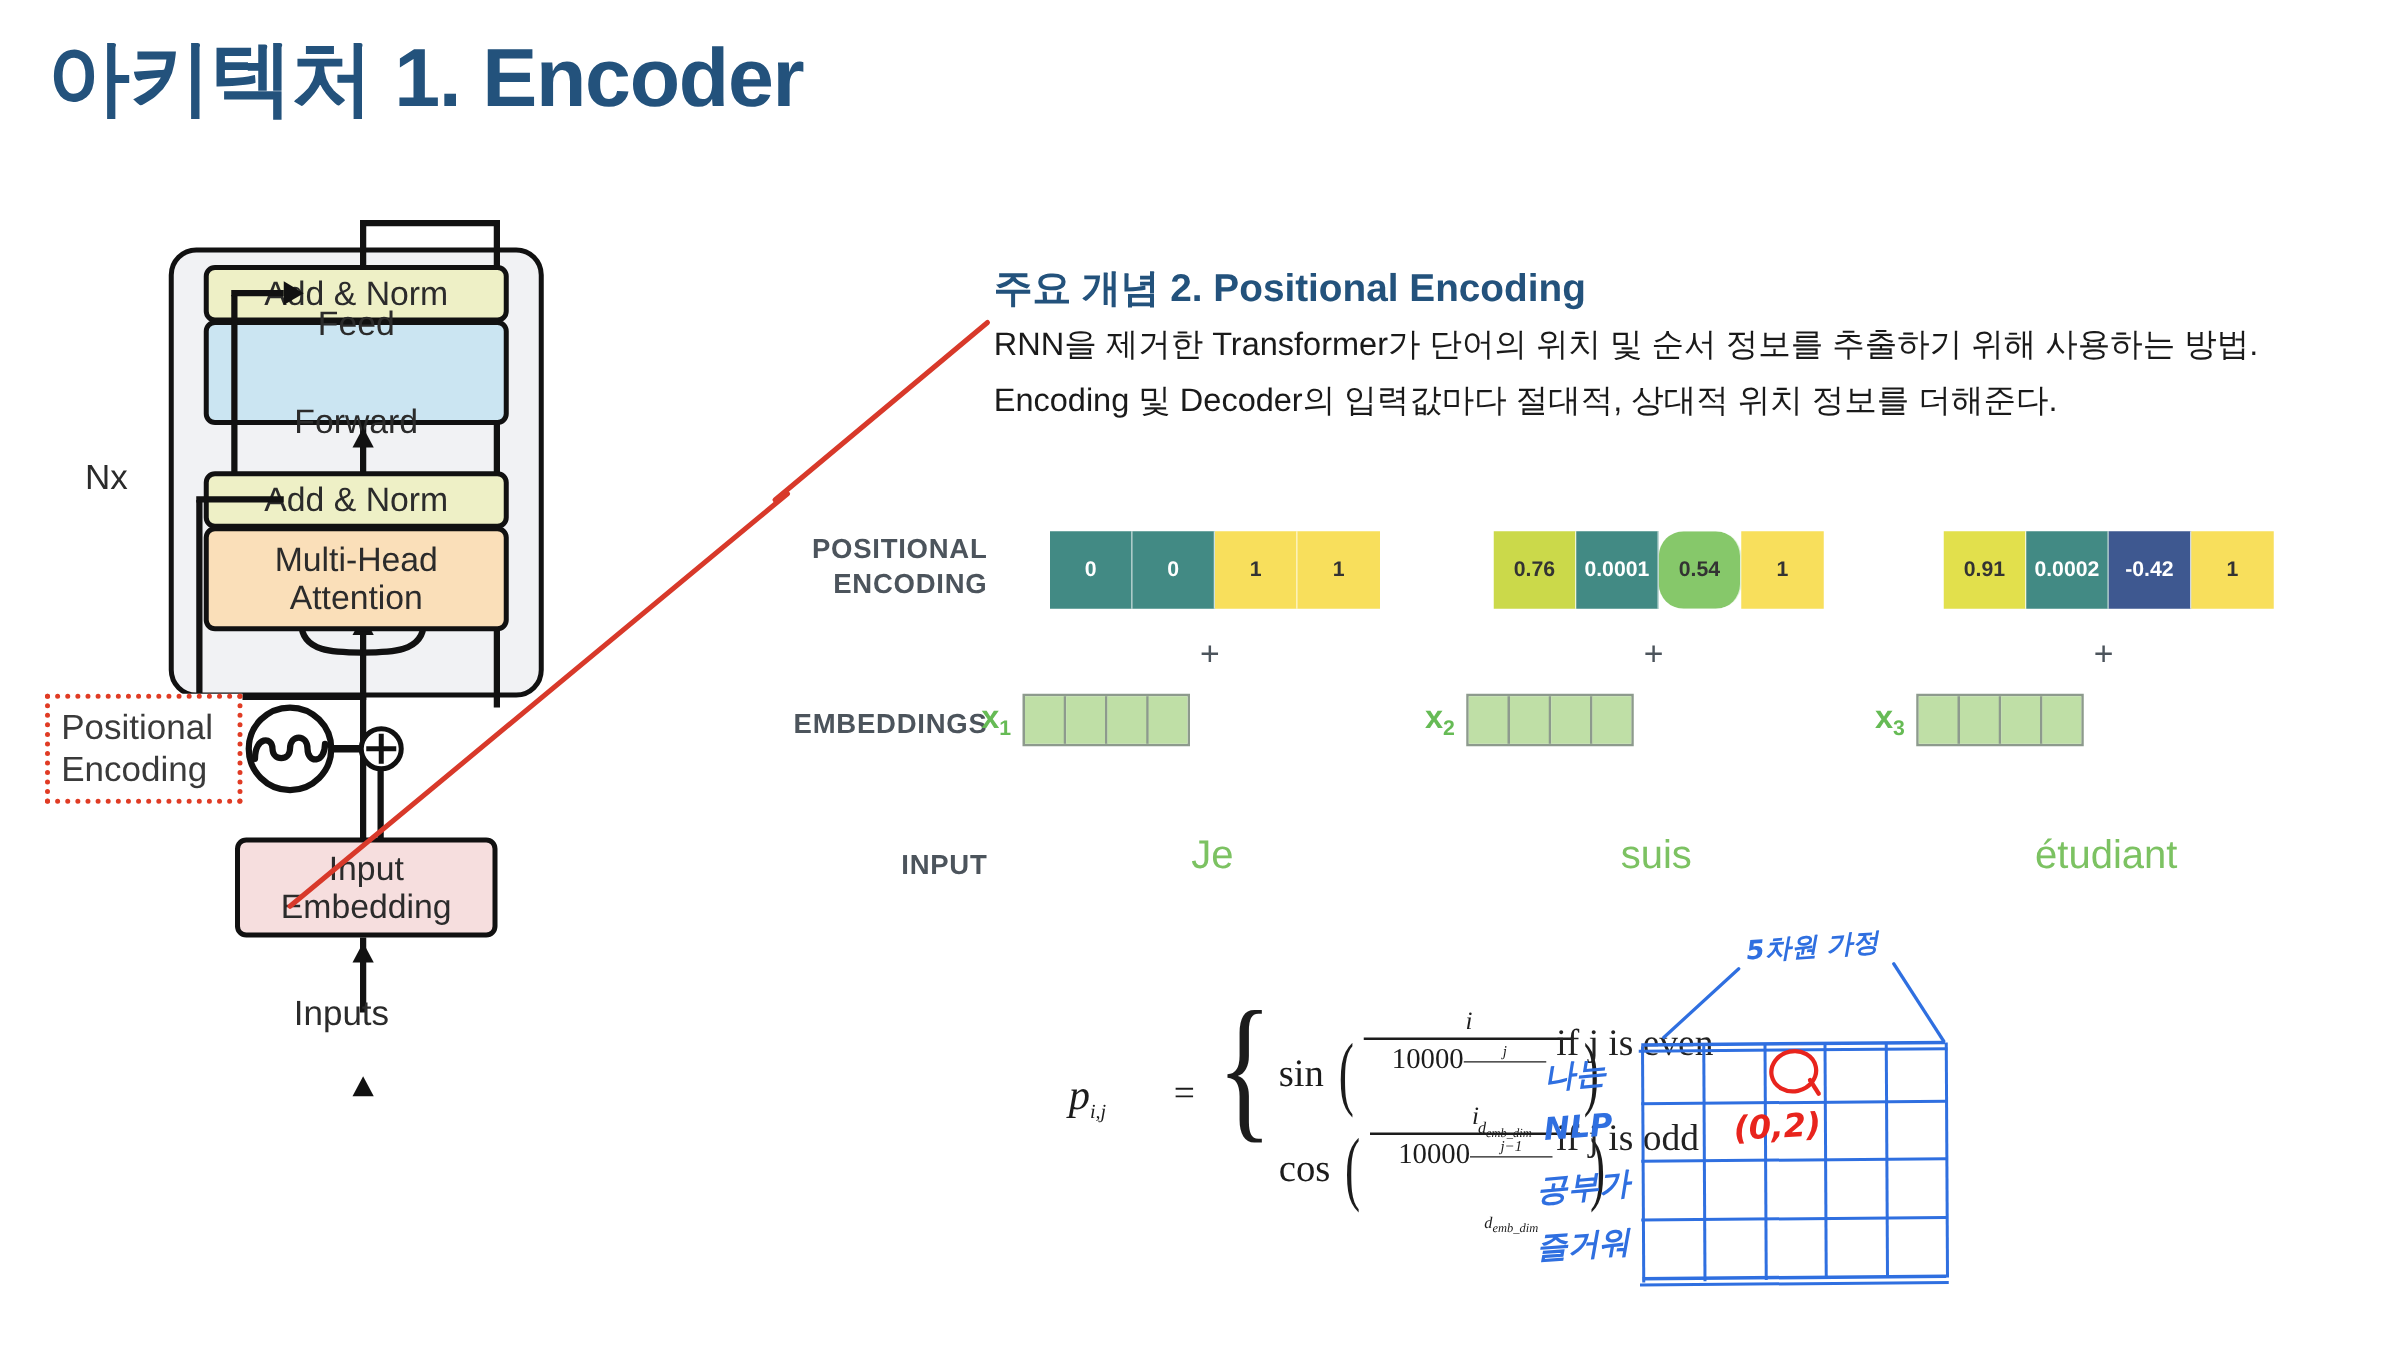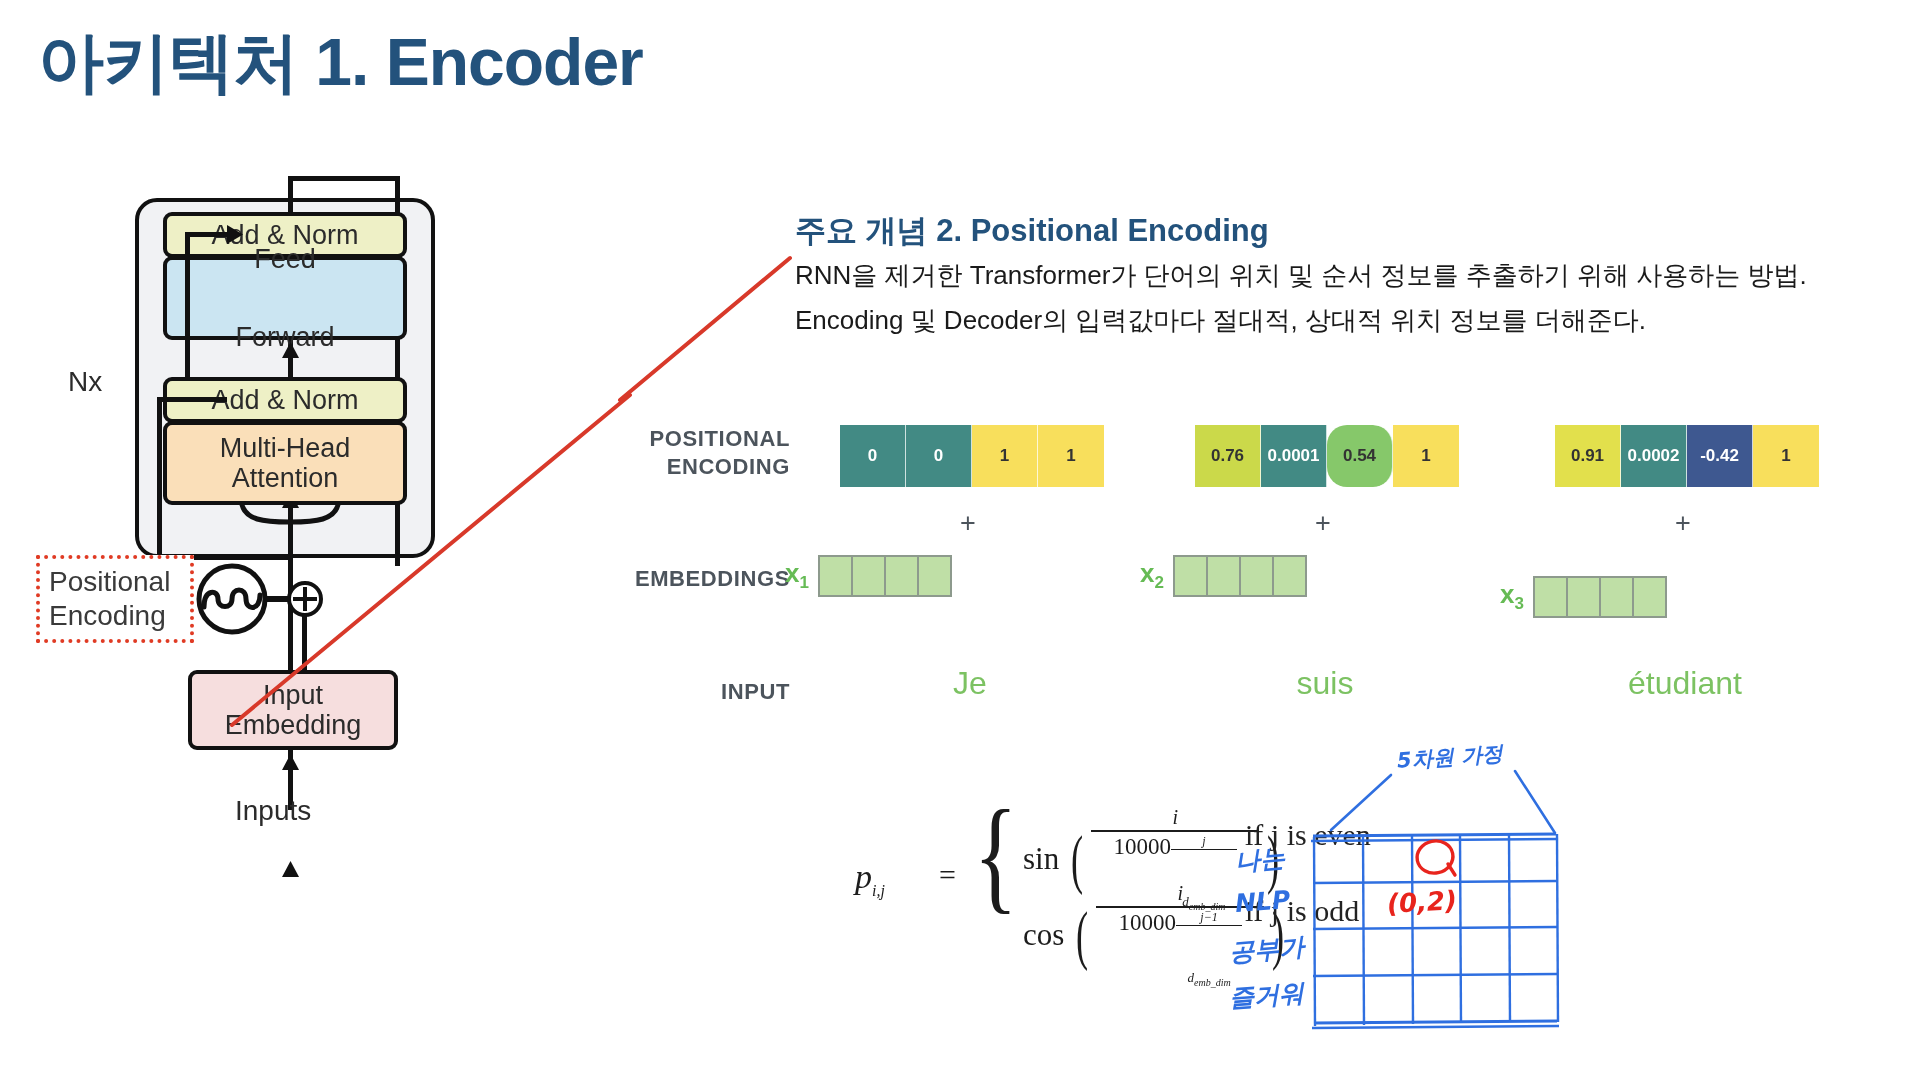--- a/index.html
+++ b/index.html
@@ -272,21 +272,21 @@
       </div>
     </div>
     <div class="input-word" style="left: 1155px; top: 665px; width: 340px;">suis</div>
     <div class="pe-group" style="left: 1555px; top: 425px;">
       <div class="pe-cell" style="background: rgb(226, 224, 76); color: rgb(51, 51, 51);">0.91</div>
       <div class="pe-cell" style="background: rgb(66, 138, 132); color: rgb(255, 255, 255);">0.0002</div>
       <div class="pe-cell" style="background: rgb(62, 88, 144); color: rgb(255, 255, 255);">-0.42</div>
       <div class="pe-cell" style="background: rgb(248, 223, 92); color: rgb(51, 51, 51);">1</div>
     </div>
     <div class="plus-sign" style="left: 1675px; top: 508px;">+</div>
-    <div class="emb-group" style="left: 1500px; top: 576px;">
+    <div class="emb-group" style="left: 1500px; top: 555px;">
       <span class="emb-sub">x<sub>3</sub></span>
       <div class="emb-boxes">
         <div class="emb-cell"></div>
         <div class="emb-cell"></div>
         <div class="emb-cell"></div>
         <div class="emb-cell"></div>
       </div>
     </div>
     <div class="input-word" style="left: 1515px; top: 665px; width: 340px;">étudiant</div>
   </div>

